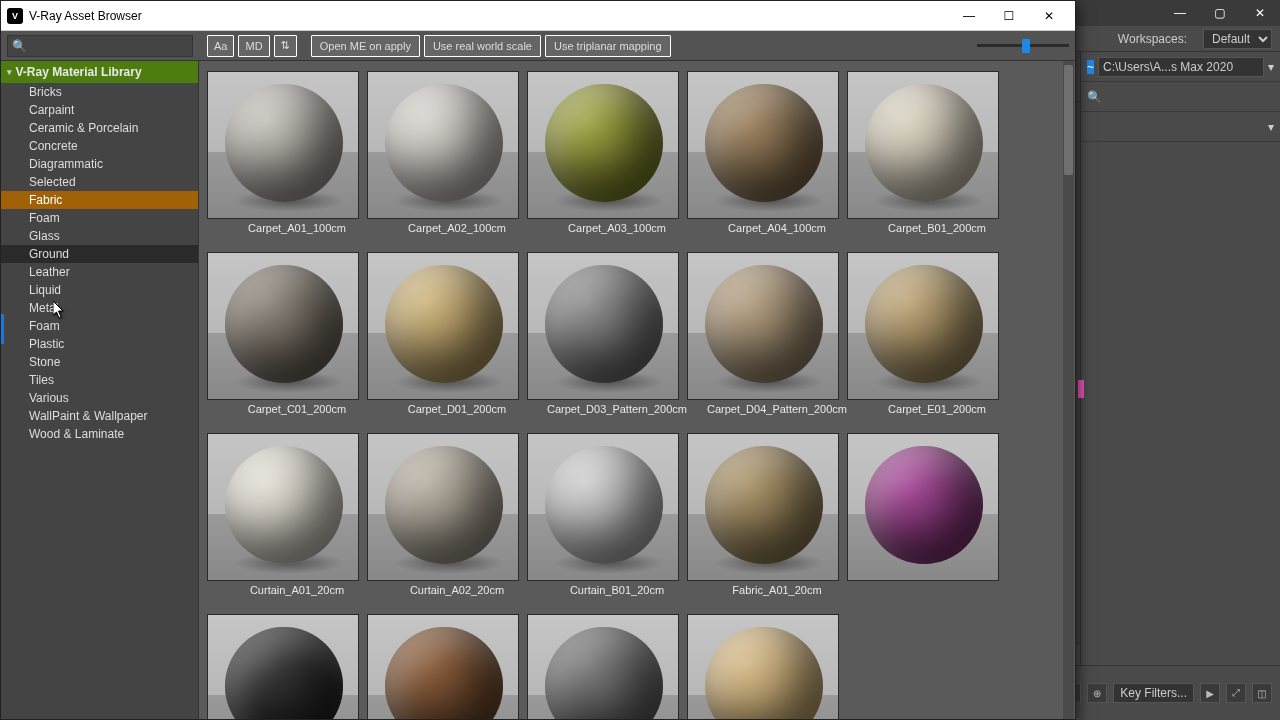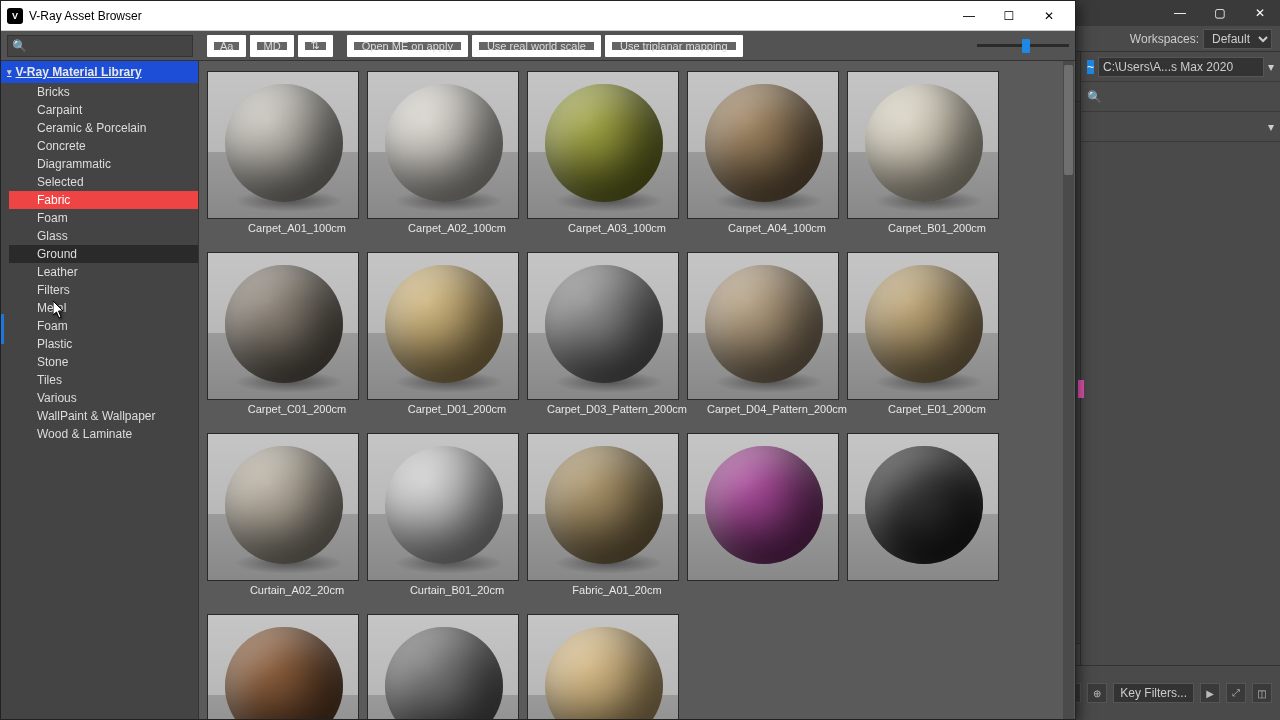--- a/index.html
+++ b/index.html
@@ -3,53 +3,53 @@
 <meta charset="utf-8">
 <style>
 * { margin:0; padding:0; box-sizing:border-box; font-family:"Segoe UI",Arial,sans-serif; font-size:12px; user-select:none; }
 body { background:#393939; width:1280px; height:720px; overflow:hidden; position:relative; }
 
 
 .host-bg { position:absolute; inset:0; background:#444; }
 .host-titlebar { height:26px; background:#3a3a3a; display:flex; justify-content:flex-end; align-items:center; }
 .host-titlebar .btn { width:40px; height:26px; display:flex; align-items:center; justify-content:center; color:#fff; }
 .host-toolbar { height:26px; background:#4a4a4a; display:flex; align-items:center; padding:0 8px; gap:8px; color:#ccc; border-bottom:1px solid #333; }
-.workspaces { margin-left:auto; display:flex; align-items:center; gap:4px; }
+.workspaces { margin-left:auto; display:flex; align-items:center; gap:16px; }
 .workspaces select, .pathbox { background:#333; color:#ccc; border:1px solid #555; height:20px; padding:0 4px; }
 .host-right { position:absolute; right:0; top:52px; bottom:0; width:200px; background:#4a4a4a; border-left:1px solid #333; }
 .host-right .row { border-bottom:1px solid #3a3a3a; height:30px; display:flex; align-items:center; padding:0 6px; }
 .ribbon { position:absolute; left:0; right:200px; top:52px; height:50px; background:#454545; border-bottom:1px solid #333; }
 .ruler { position:absolute; left:0; right:200px; bottom:55px; height:22px; background:#4a4a4a; border-top:1px solid #333; color:#bbb; display:flex; align-items:center; justify-content:flex-end; padding-right:40px; gap:60px; font-size:11px;}
 .statusbar { position:absolute; left:0; right:0; bottom:0; height:55px; background:#4a4a4a; border-top:1px solid #333; display:flex; align-items:center; justify-content:flex-end; padding:0 8px; gap:6px; color:#bbb;}
 .statusbar .combo { background:#333; border:1px solid #555; color:#ccc; height:20px; padding:0 4px; }
 .statusbar .ico { width:20px; height:20px; background:#3a3a3a; border:1px solid #555; display:flex; align-items:center; justify-content:center; font-size:10px;}
 .pink { position:absolute; right:196px; top:380px; width:6px; height:18px; background:#e754b4; }
 
 
 .vray-window { position:absolute; left:0; top:0; width:1076px; height:720px; background:#444; box-shadow:4px 4px 12px rgba(0,0,0,.5); display:flex; flex-direction:column; border:1px solid #222; }
 .vray-titlebar { height:30px; background:#fff; color:#000; display:flex; align-items:center; padding:0 6px; border-bottom:1px solid #ccc; }
 .vray-titlebar .logo { width:16px; height:16px; background:#000; border-radius:3px; margin-right:6px; display:flex; align-items:center; justify-content:center; color:#fff; font-size:9px; font-weight:bold;}
 .vray-titlebar .title { flex:1; }
 .vray-titlebar .winbtn { width:40px; height:28px; display:flex; align-items:center; justify-content:center; }
 
 .vray-toolbar { height:30px; background:#535353; display:flex; align-items:center; padding:0 6px; gap:4px; border-bottom:1px solid #333; }
 .searchbox { width:186px; height:22px; background:#444; border:1px solid #333; display:flex; align-items:center; padding:0 4px; color:#999; }
-.tbtn { height:22px; padding:0 8px; background:#656565; color:#ddd; border:7px solid #ffffff; display:flex; align-items:center; border-radius:1px; cursor:pointer; font-size:11px;}
+.tbtn { height:22px; padding:0 8px; background:#656565; color:#ddd; border:1px solid #ffffff; display:flex; align-items:center; border-radius:1px; cursor:pointer; font-size:11px;}
 .tbtn.small { padding:0 6px; }
 .slider-wrap { margin-left:auto; width:92px; height:22px; position:relative; display:flex; align-items:center; }
 .slider-track { height:3px; background:#2a2a2a; width:100%; }
 .slider-thumb { position:absolute; left:45px; top:4px; width:8px; height:14px; background:#1e88e5; border-radius:1px; }
 
 .vray-body { flex:1; display:flex; min-height:0; }
 .sidebar { width:198px; background:#444; border-right:1px solid #333; overflow:hidden; position:relative;}
-.tree-header { padding:4px 6px; font-weight:bold; color:#e8e8e8; background:#1d4ed8; display:flex; align-items:center; gap:4px;text-decoration:underline;}
+.tree-header { padding:4px 6px; font-weight:bold; color:#e8e8e8; background:#4d7c0f; display:flex; align-items:center; gap:4px;}
 .tree-header::before { content:"▾"; font-size:9px; color:#ccc;}
-.tree-list { list-style:none;margin-left:8px; }
+.tree-list { list-style:none; }
 .tree-list li { padding:1.5px 6px 1.5px 28px; color:#ddd; cursor:pointer; line-height:15px;}
-.tree-list li.selected { background:#ef4444; color:#fff; }
+.tree-list li.selected { background:#a16207; color:#fff; }
 .tree-list li.hover { background:#2a2a2a; }
 .leftblue { position:absolute; left:0; top:253px; width:3px; height:30px; background:#1f75d8; }
 
 .grid-wrap { flex:1; background:#5a5a5a; overflow:hidden; position:relative; padding:10px 8px; }
 .grid { display:grid; grid-template-columns:repeat(5,152px); gap:18px 8px; }
 .asset { width:180px; }
 .thumb { width:152px; height:148px; background:linear-gradient(180deg,#c5c5c5 0%,#b8b8b8 55%,#9a9a9a 55%,#888 100%); border:1px solid #2a2a2a; position:relative; overflow:hidden;}
 .ball { position:absolute; width:118px; height:118px; border-radius:50%; left:17px; top:12px; box-shadow: inset -22px -28px 40px rgba(0,0,0,.55), inset 14px 18px 30px rgba(255,255,255,.35); }
 .shadow { position:absolute; width:110px; height:22px; border-radius:50%; background:radial-gradient(ellipse at center, rgba(0,0,0,.4) 0%, rgba(0,0,0,0) 70%); left:26px; top:118px; }
 .label { text-align:center; color:#e8e8e8; padding-top:3px; font-size:11px; white-space:nowrap; overflow:hidden; text-overflow:ellipsis;}
@@ -142,21 +142,21 @@
           <li class="">Carpaint</li>
           <li class="">Ceramic &amp; Porcelain</li>
           <li class="">Concrete</li>
           <li class="">Diagrammatic</li>
           <li class="">Selected</li>
           <li class="selected">Fabric</li>
           <li class="">Foam</li>
           <li class="">Glass</li>
           <li class="hover">Ground</li>
           <li class="">Leather</li>
-          <li class="">Filters</li>
+          <li class="">Liquid</li>
           <li class="">Metal</li>
           <li class="">Foam</li>
           <li class="">Plastic</li>
           <li class="">Stone</li>
           <li class="">Tiles</li>
           <li class="">Various</li>
           <li class="">WallPaint &amp; Wallpaper</li>
           <li class="">Wood &amp; Laminate</li>
         </ul>
       <div class="cursor">
@@ -234,20 +234,27 @@
           <div class="asset">
             <div class="thumb">
               <div class="shadow"></div>
               <div class="ball" style="background: radial-gradient(circle at 35% 30%, rgb(189, 166, 121) 0%, rgb(138, 118, 80) 70%, rgb(138, 118, 80) 100%);"></div>
             </div>
             <div class="label">Carpet_E01_200cm</div>
           </div>
           <div class="asset">
             <div class="thumb">
               <div class="shadow"></div>
+              <div class="ball" style="background: radial-gradient(circle at 35% 30%, rgb(226, 222, 213) 0%, rgb(182, 178, 168) 70%, rgb(182, 178, 168) 100%);"></div>
+            </div>
+            <div class="label">Curtain_A01_20cm</div>
+          </div>
+          <div class="asset">
+            <div class="thumb">
+              <div class="shadow"></div>
               <div class="ball" style="background: radial-gradient(circle at 35% 30%, rgb(184, 176, 162) 0%, rgb(138, 131, 119) 70%, rgb(138, 131, 119) 100%);"></div>
             </div>
             <div class="label">Curtain_A02_20cm</div>
           </div>
           <div class="asset">
             <div class="thumb">
               <div class="shadow"></div>
               <div class="ball" style="background: radial-gradient(circle at 35% 30%, rgb(207, 207, 207) 0%, rgb(154, 154, 154) 70%, rgb(154, 154, 154) 100%);"></div>
             </div>
             <div class="label">Curtain_B01_20cm</div>

